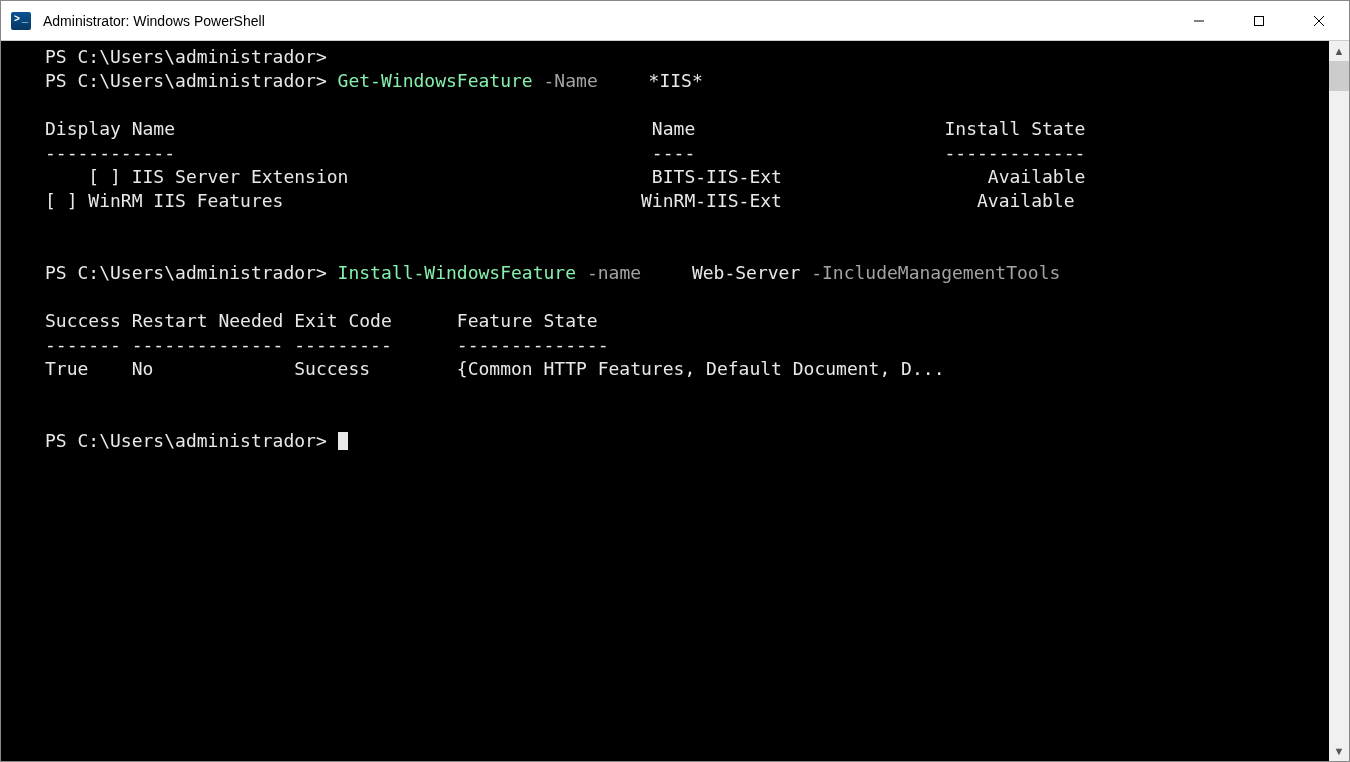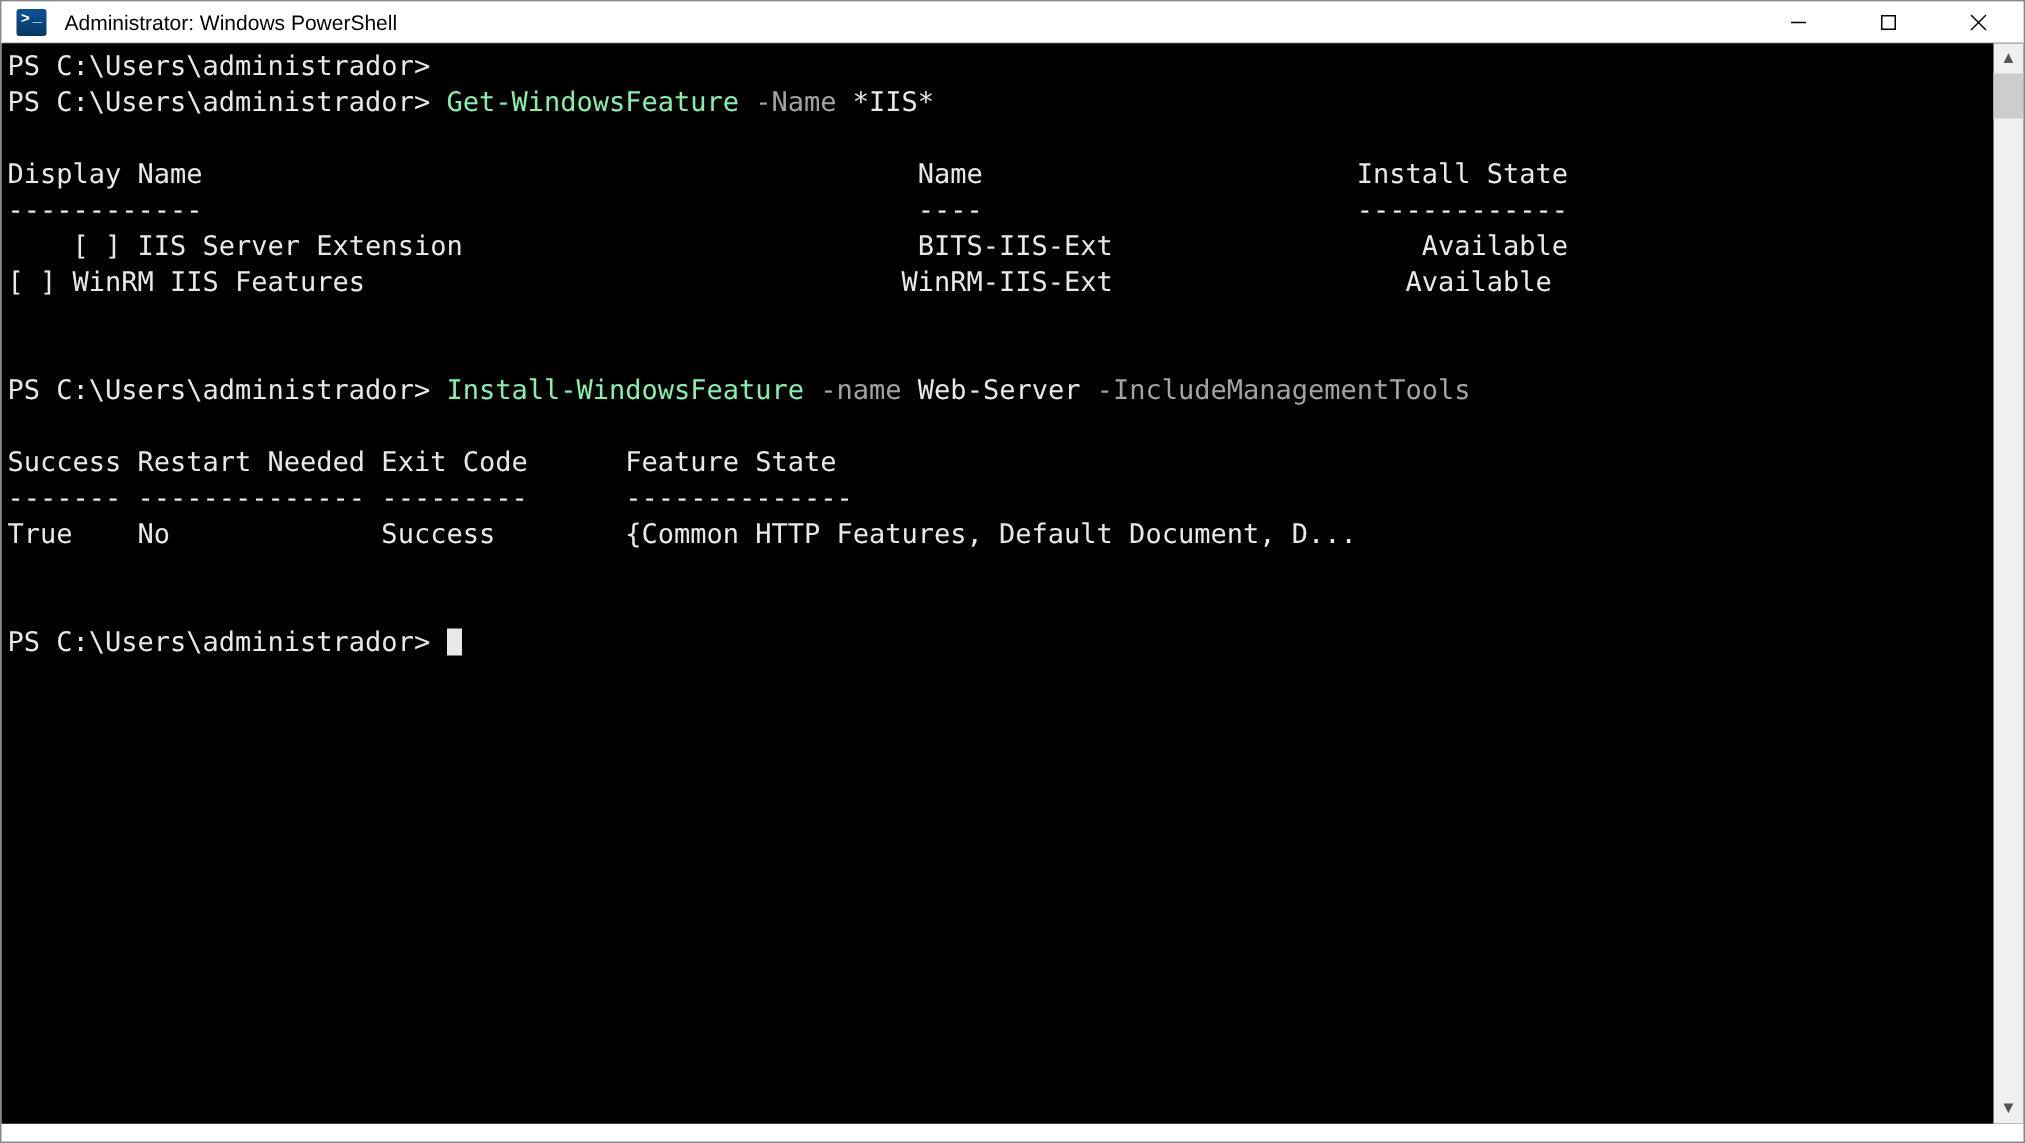--- a/index.html
+++ b/index.html
@@ -5,21 +5,21 @@
   * { margin: 0; padding: 0; box-sizing: border-box; }
   body {
     width: 1350px;
     height: 762px;
     background: #fff;
     font-family: "Segoe UI", Arial, sans-serif;
     overflow: hidden;
     border: 1px solid #888;
   }
   .titlebar {
-    height: 28px;
+    height: 40px;
     background: #fff;
     display: flex;
     align-items: center;
     border-bottom: 1px solid #ccc;
   }
   .titlebar .icon-wrap {
     width: 40px;
     height: 40px;
     display: flex;
     align-items: center;
@@ -106,21 +106,21 @@
   }
   .scroll-arrow.up { top: 0; }
   .scroll-arrow.down { bottom: 0; }
   .scroll-thumb {
     position: absolute;
     top: 20px;
     width: 100%;
     height: 30px;
     background: #ccc;
   }
-  .c-white  { color: #e8e8e8; }
+  .c-white  { color: #e8e8e8; margin-left: 40px; }
   .c-yellow { color: #86efac; }
   .c-gray   { color: #a3a3a3; }
   .cursor {
     display: inline-block;
     width: 10px;
     height: 18px;
     background: #e8e8e8;
     vertical-align: middle;
     margin-bottom: 2px;
   }

